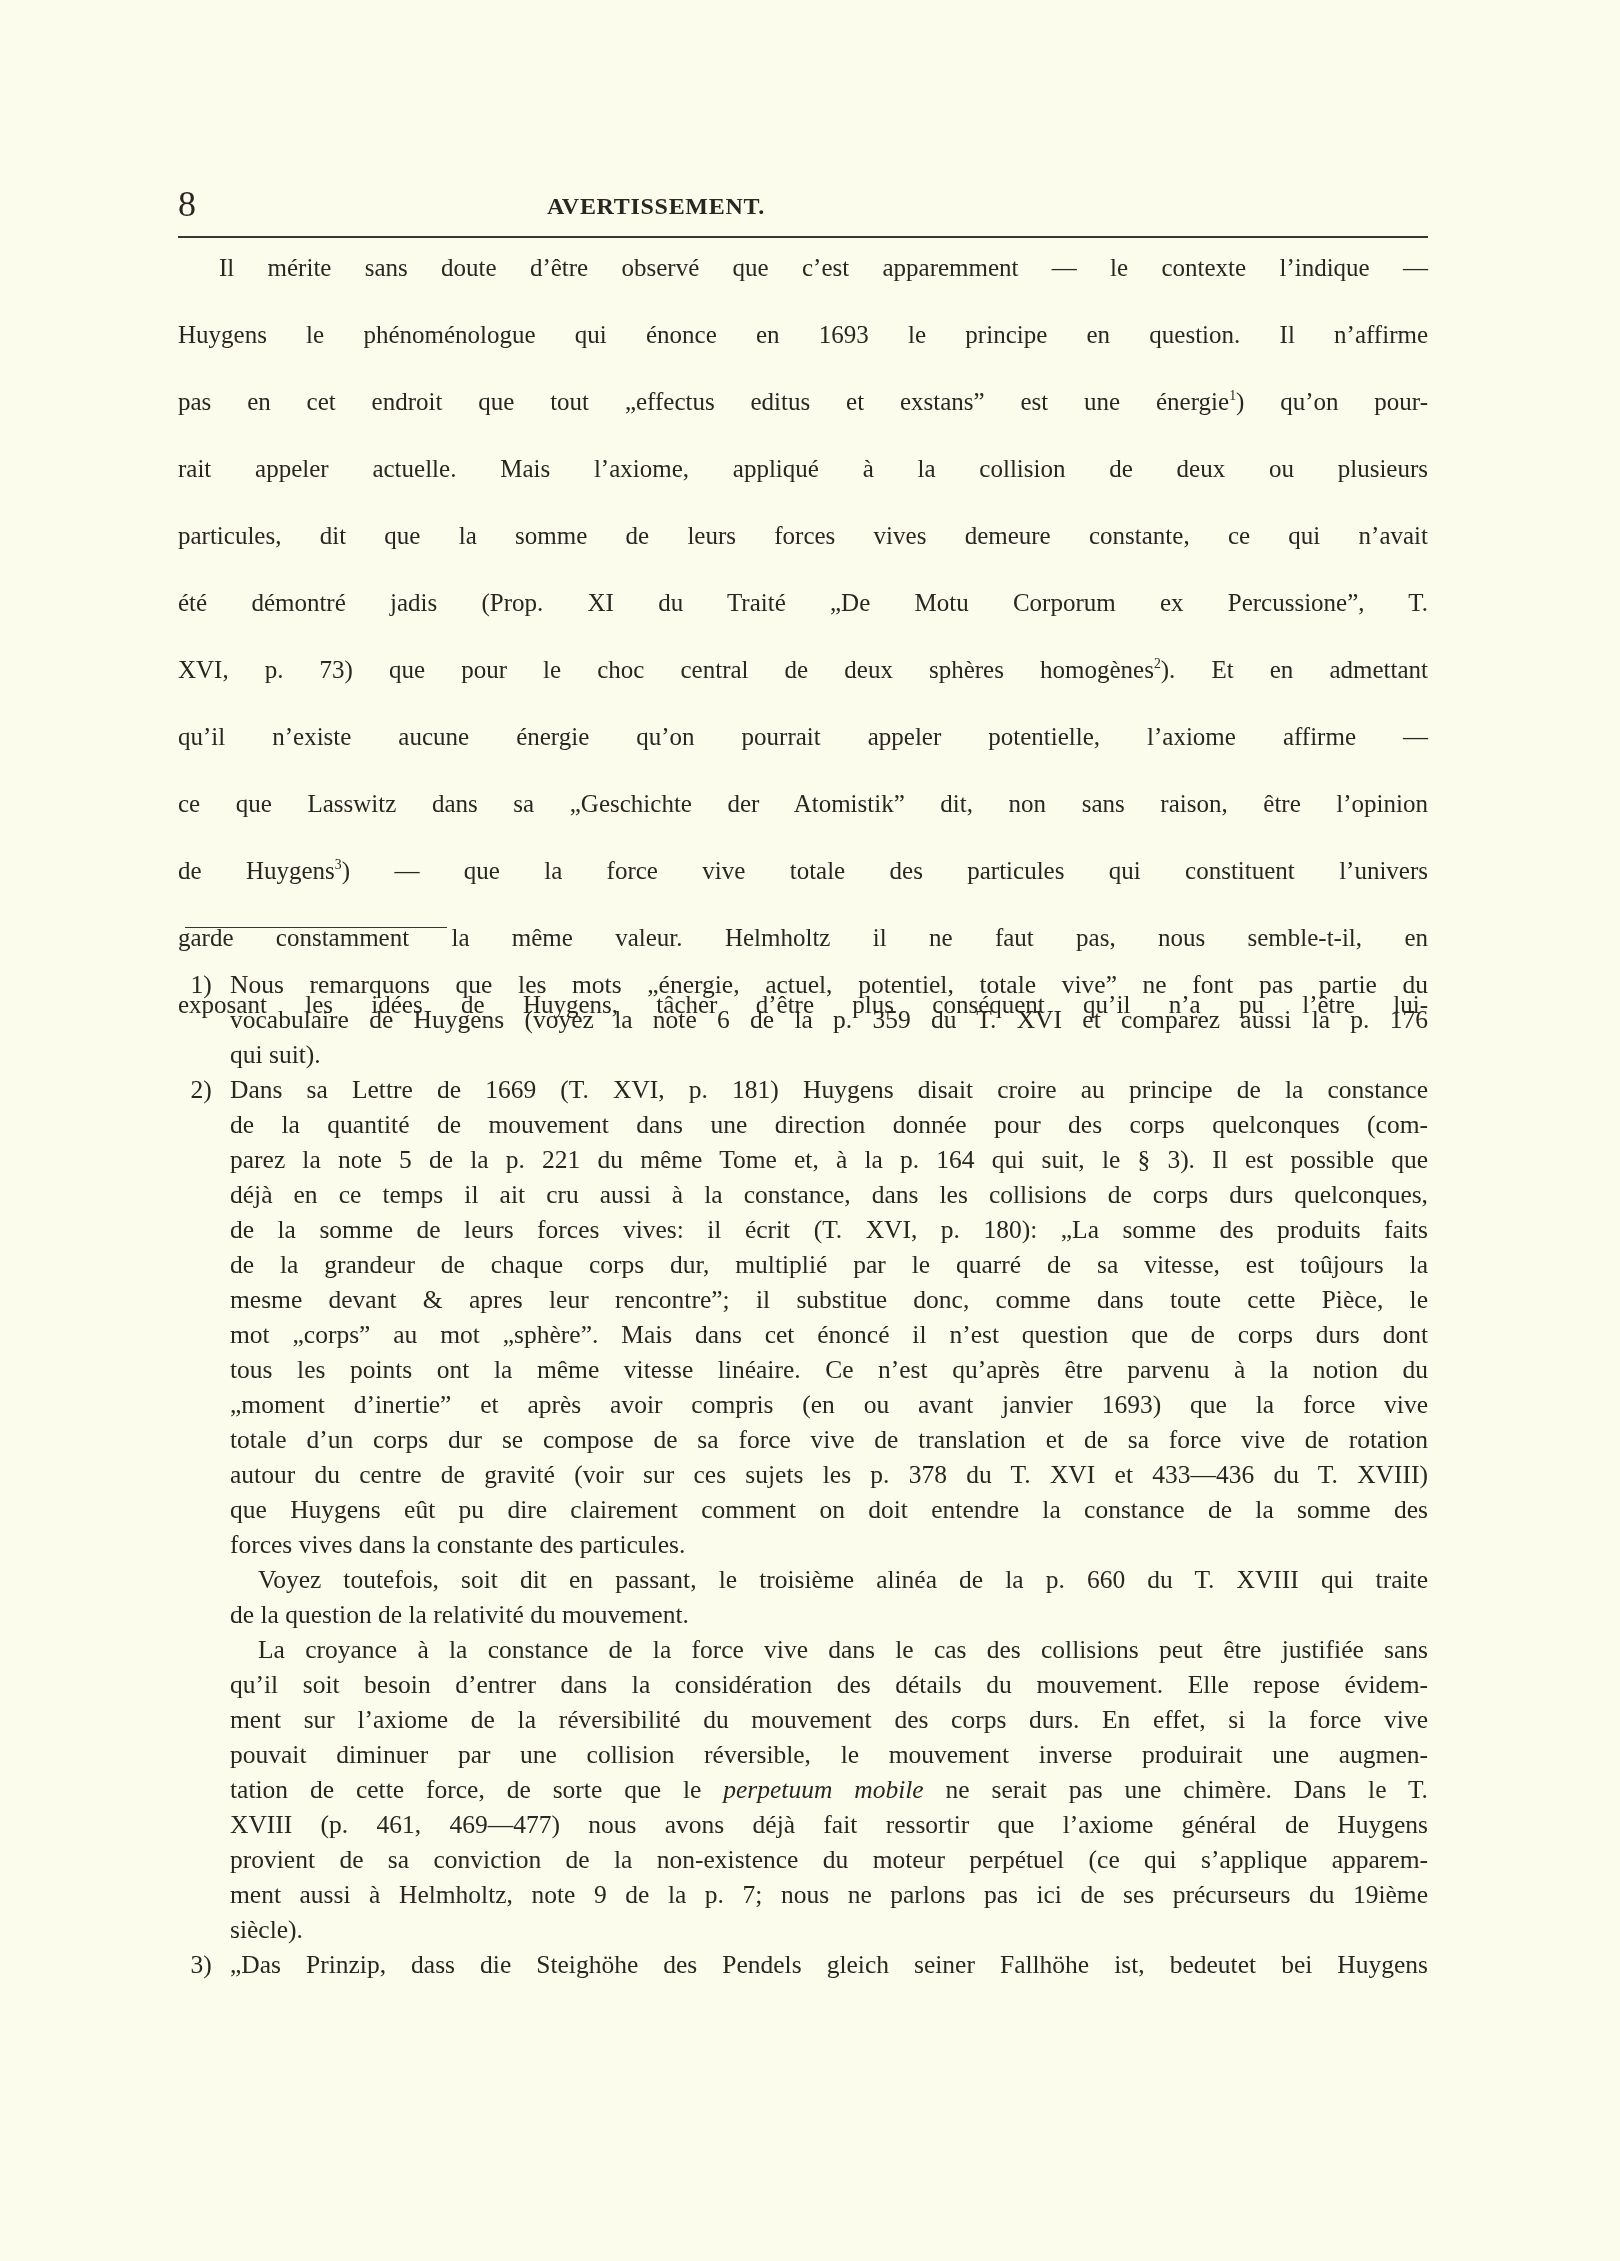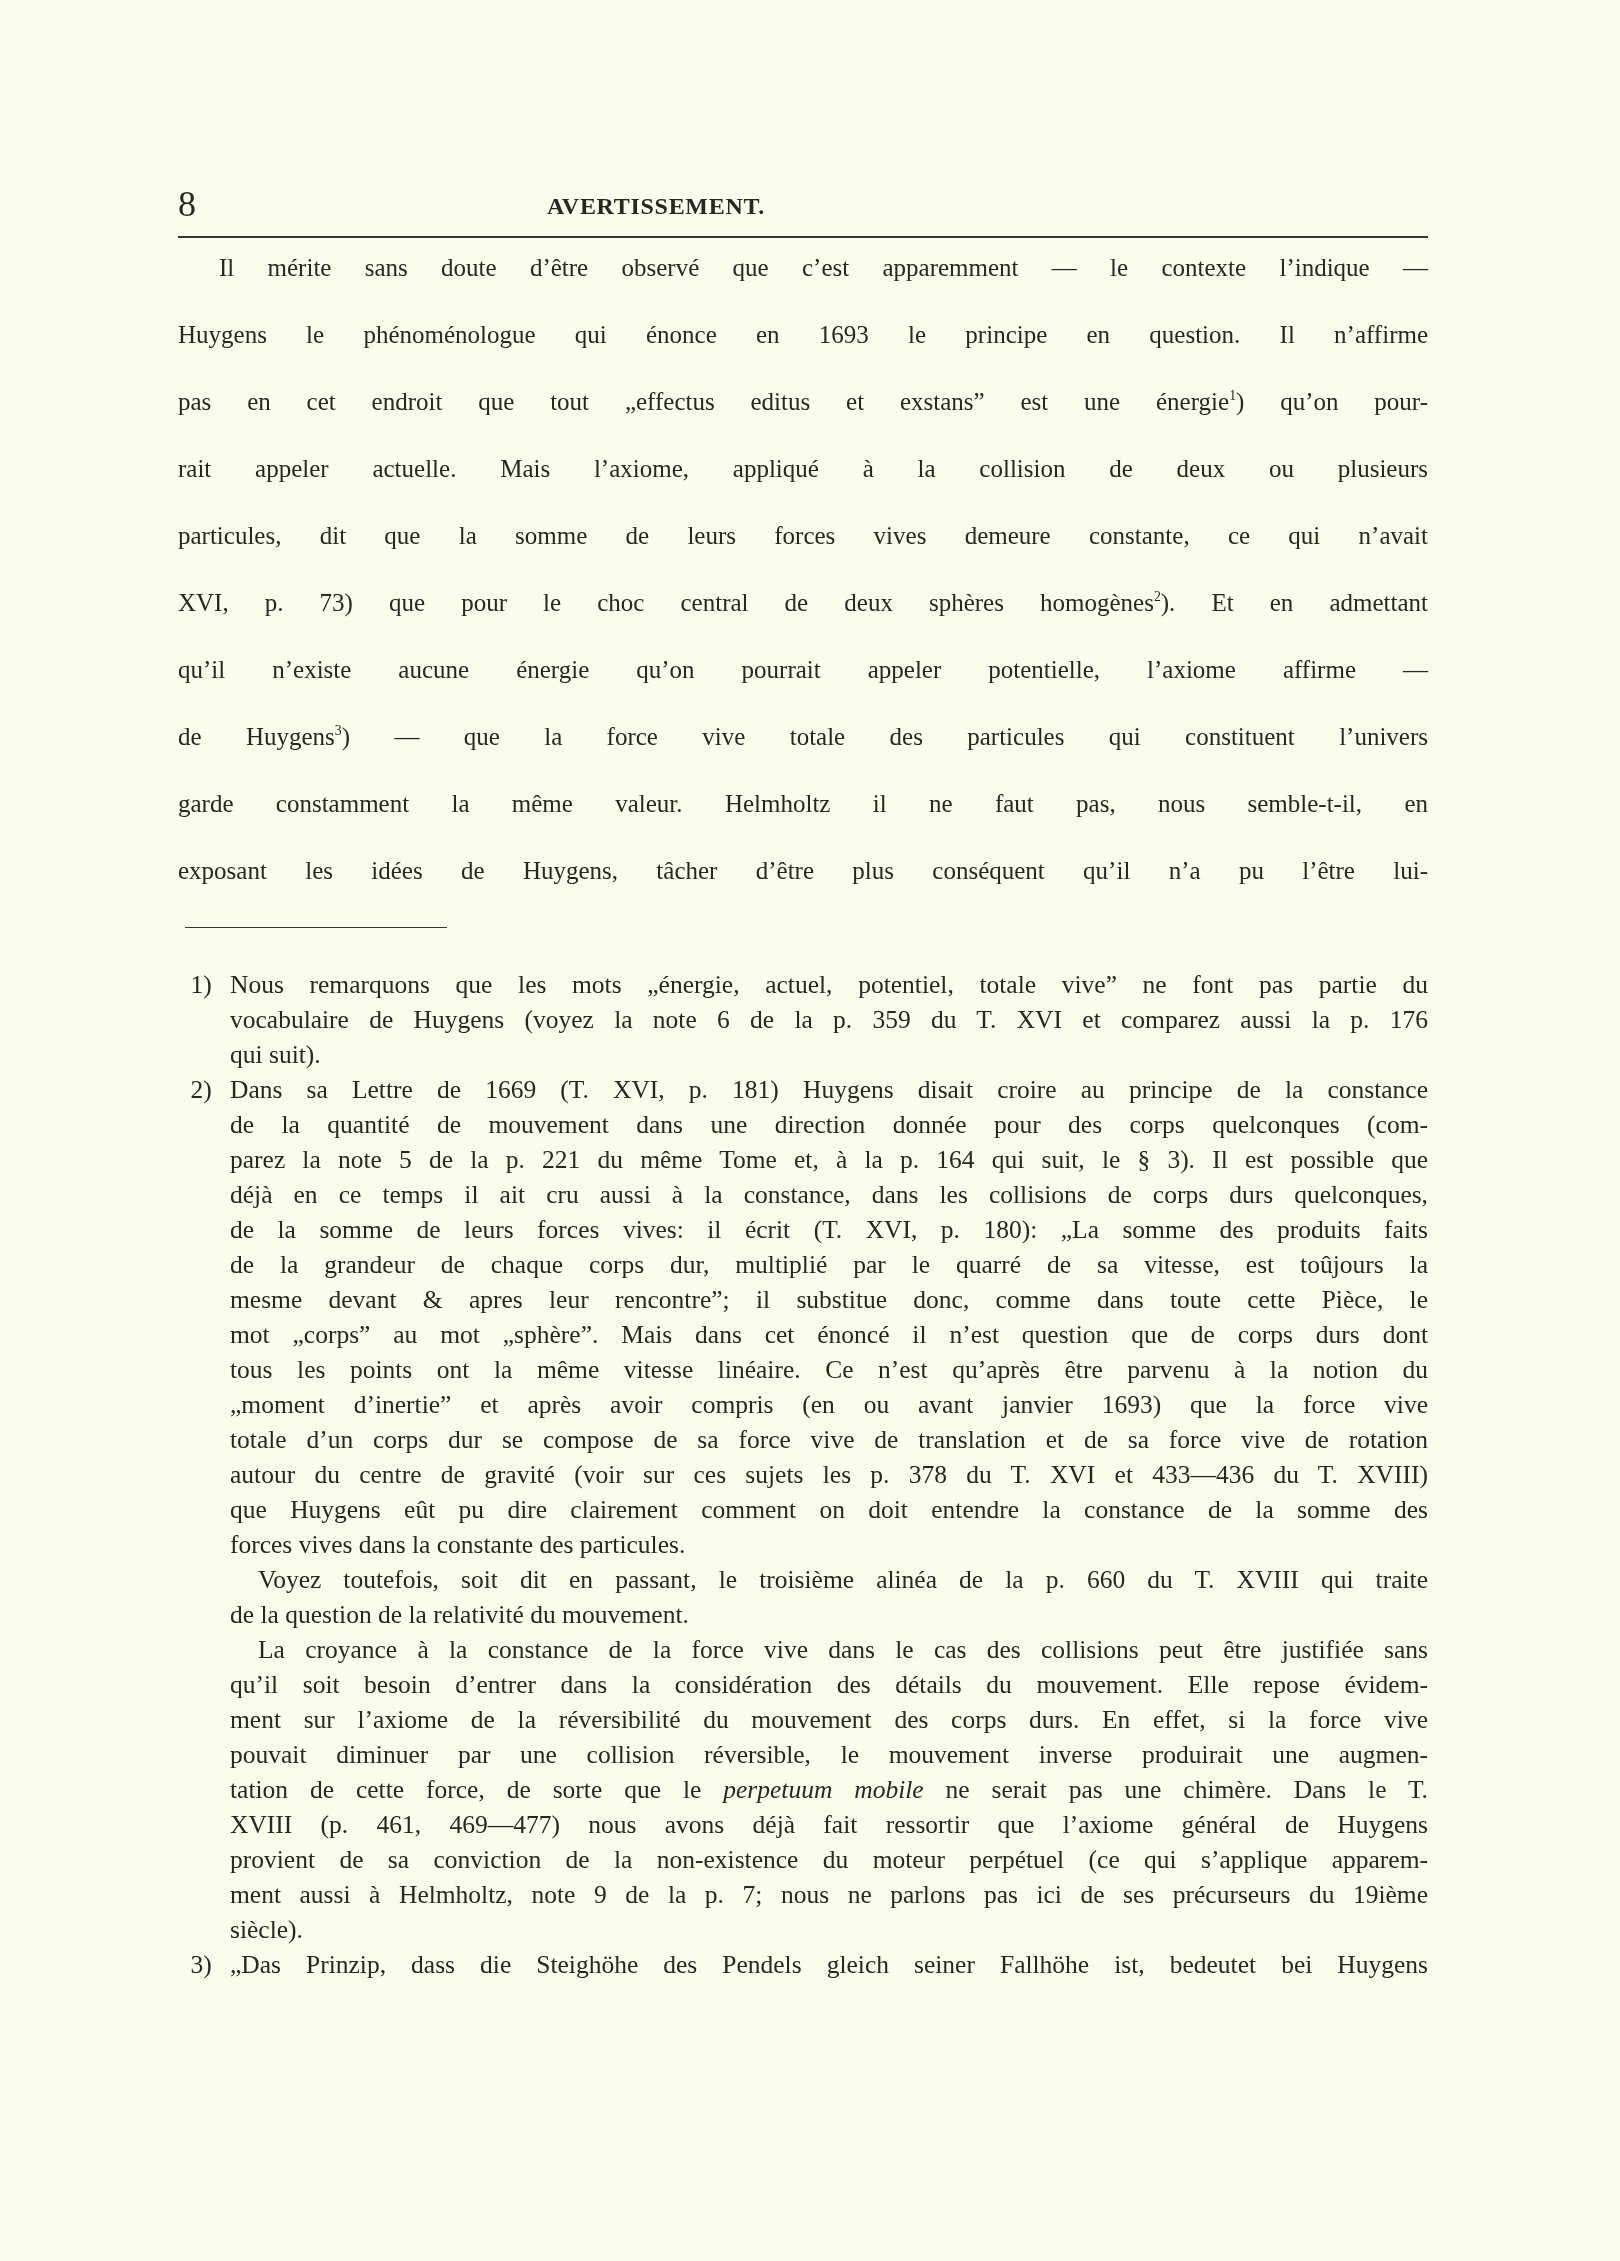--- a/index.html
+++ b/index.html
@@ -72,22 +72,24 @@
 <div class="page-number">8</div>
 <div class="running-head">AVERTISSEMENT.</div>
 <div class="header-rule"></div>
 
 <div class="body-text">
   <span class="line" style="padding-left:41px">Il mérite sans doute d’être observé que c’est apparemment — le contexte l’indique —</span>
   <span class="line">Huygens le phénoménologue qui énonce en 1693 le principe en question. Il n’affirme</span>
   <span class="line"><span>pas en cet endroit que tout „effectus editus et exstans” est une énergie</span><sup>1</sup><span>) qu’on pour-</span></span>
   <span class="line">rait appeler actuelle. Mais l’axiome, appliqué à la collision de deux ou plusieurs</span>
   <span class="line">particules, dit que la somme de leurs forces vives demeure constante, ce qui n’avait</span>
+  <span class="line">été démontré jadis (Prop. XI du Traité „De Motu Corporum ex Percussione”, T.</span>
   <span class="line"><span>XVI, p. 73) que pour le choc central de deux sphères homogènes</span><sup>2</sup><span>). Et en admettant</span></span>
   <span class="line">qu’il n’existe aucune énergie qu’on pourrait appeler potentielle, l’axiome affirme —</span>
+  <span class="line">ce que Lasswitz dans sa „Geschichte der Atomistik” dit, non sans raison, être l’opinion</span>
   <span class="line"><span>de Huygens</span><sup>3</sup><span>) — que la force vive totale des particules qui constituent l’univers</span></span>
   <span class="line">garde constamment la même valeur. Helmholtz il ne faut pas, nous semble-t-il, en</span>
   <span class="line">exposant les idées de Huygens, tâcher d’être plus conséquent qu’il n’a pu l’être lui-</span>
 </div>
 
 <div class="footnote-rule"></div>
 
 <div class="footnotes">
 
   <div class="fn">

